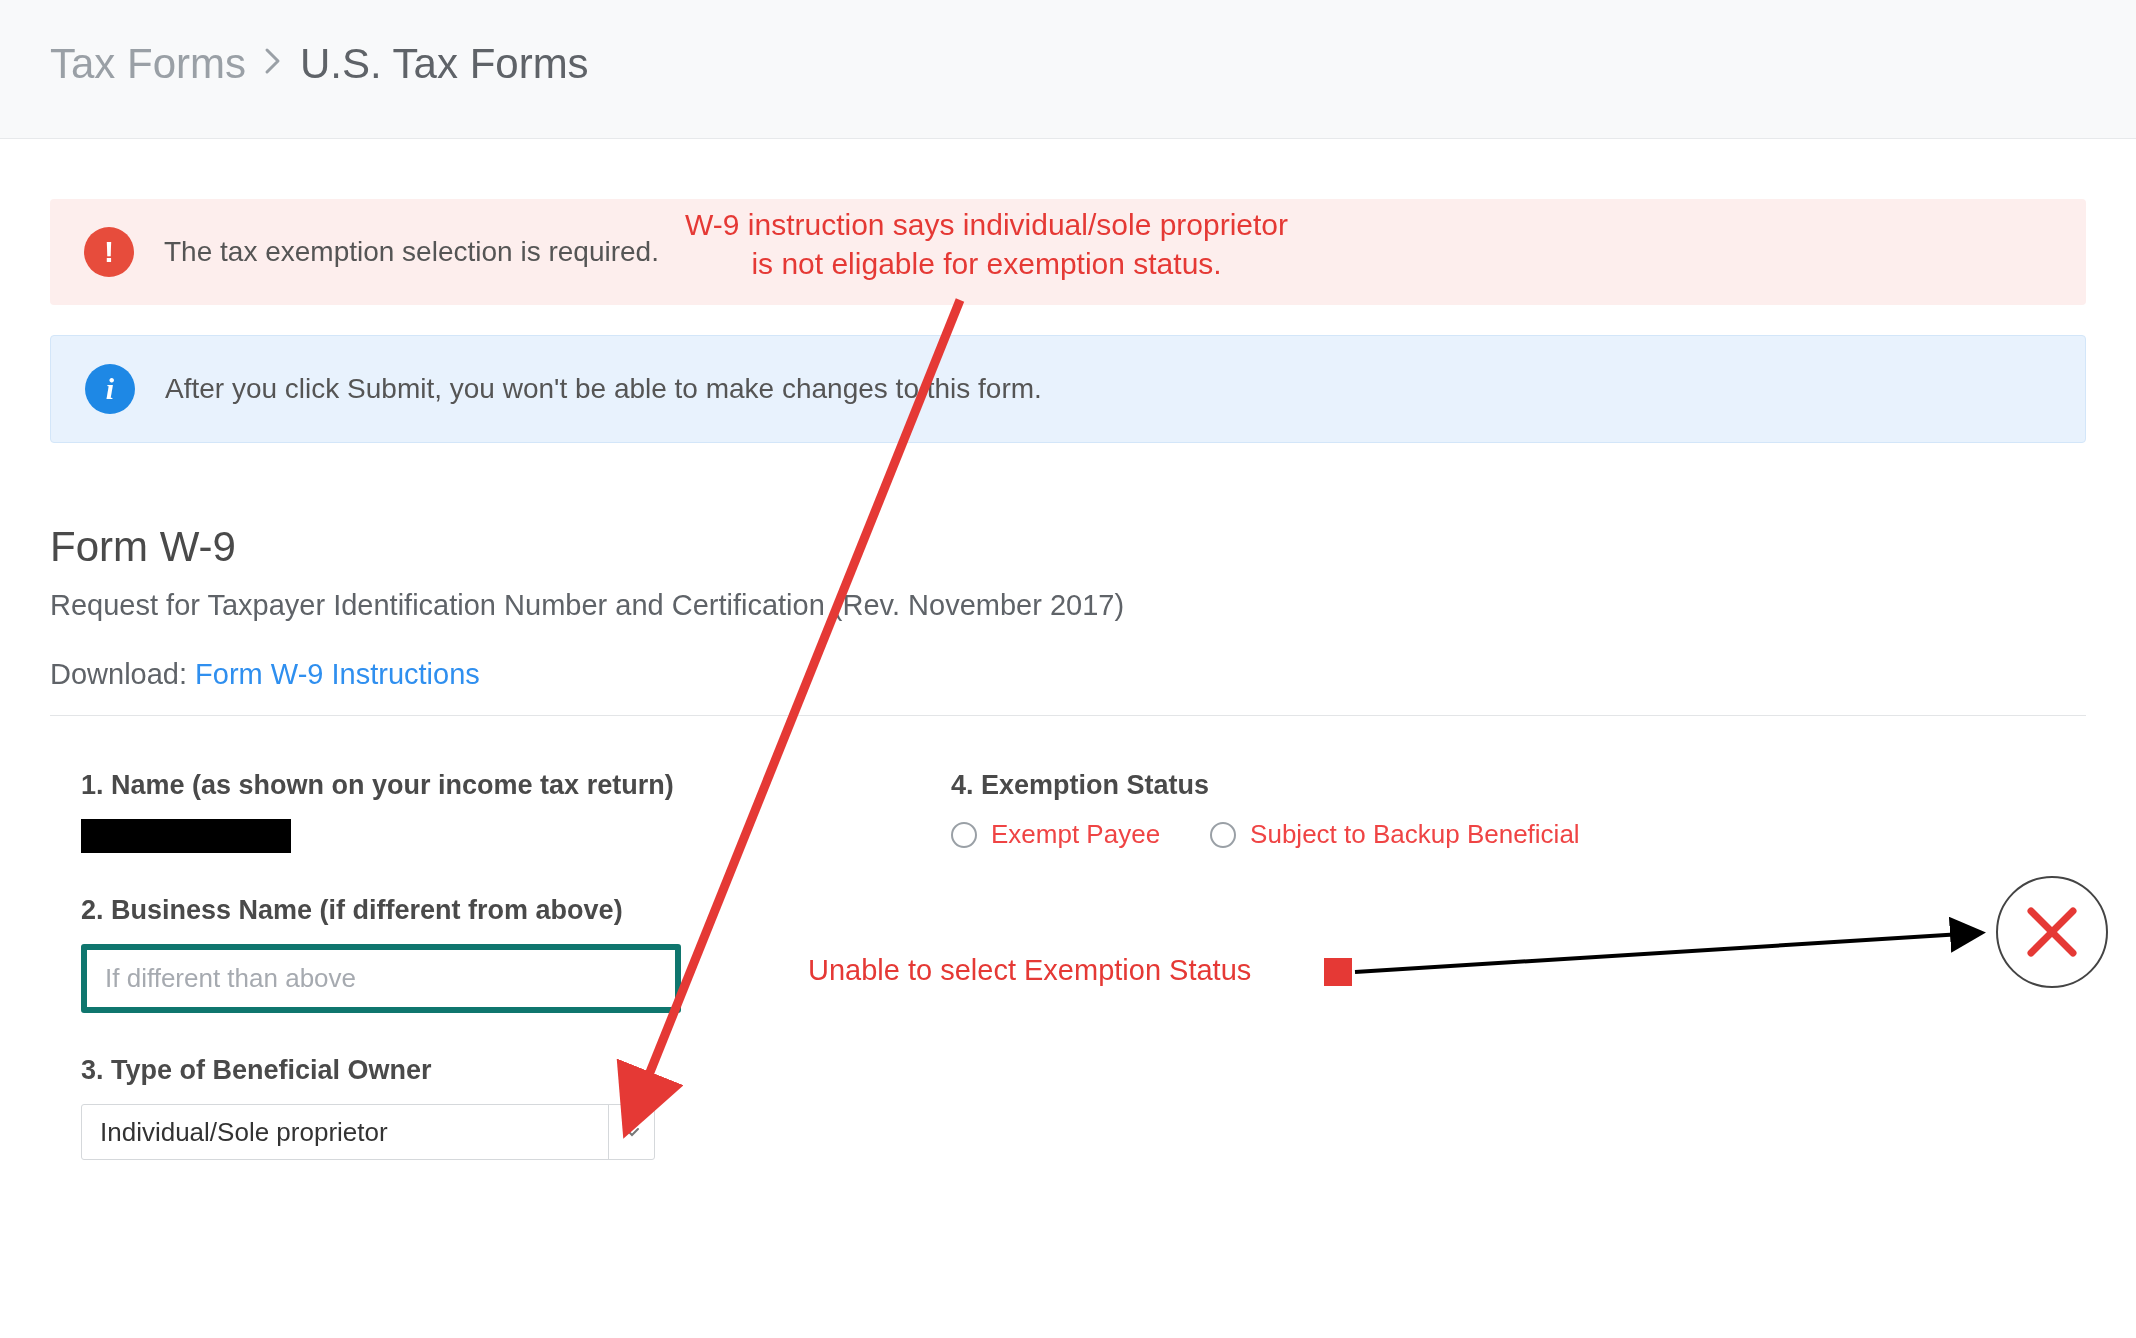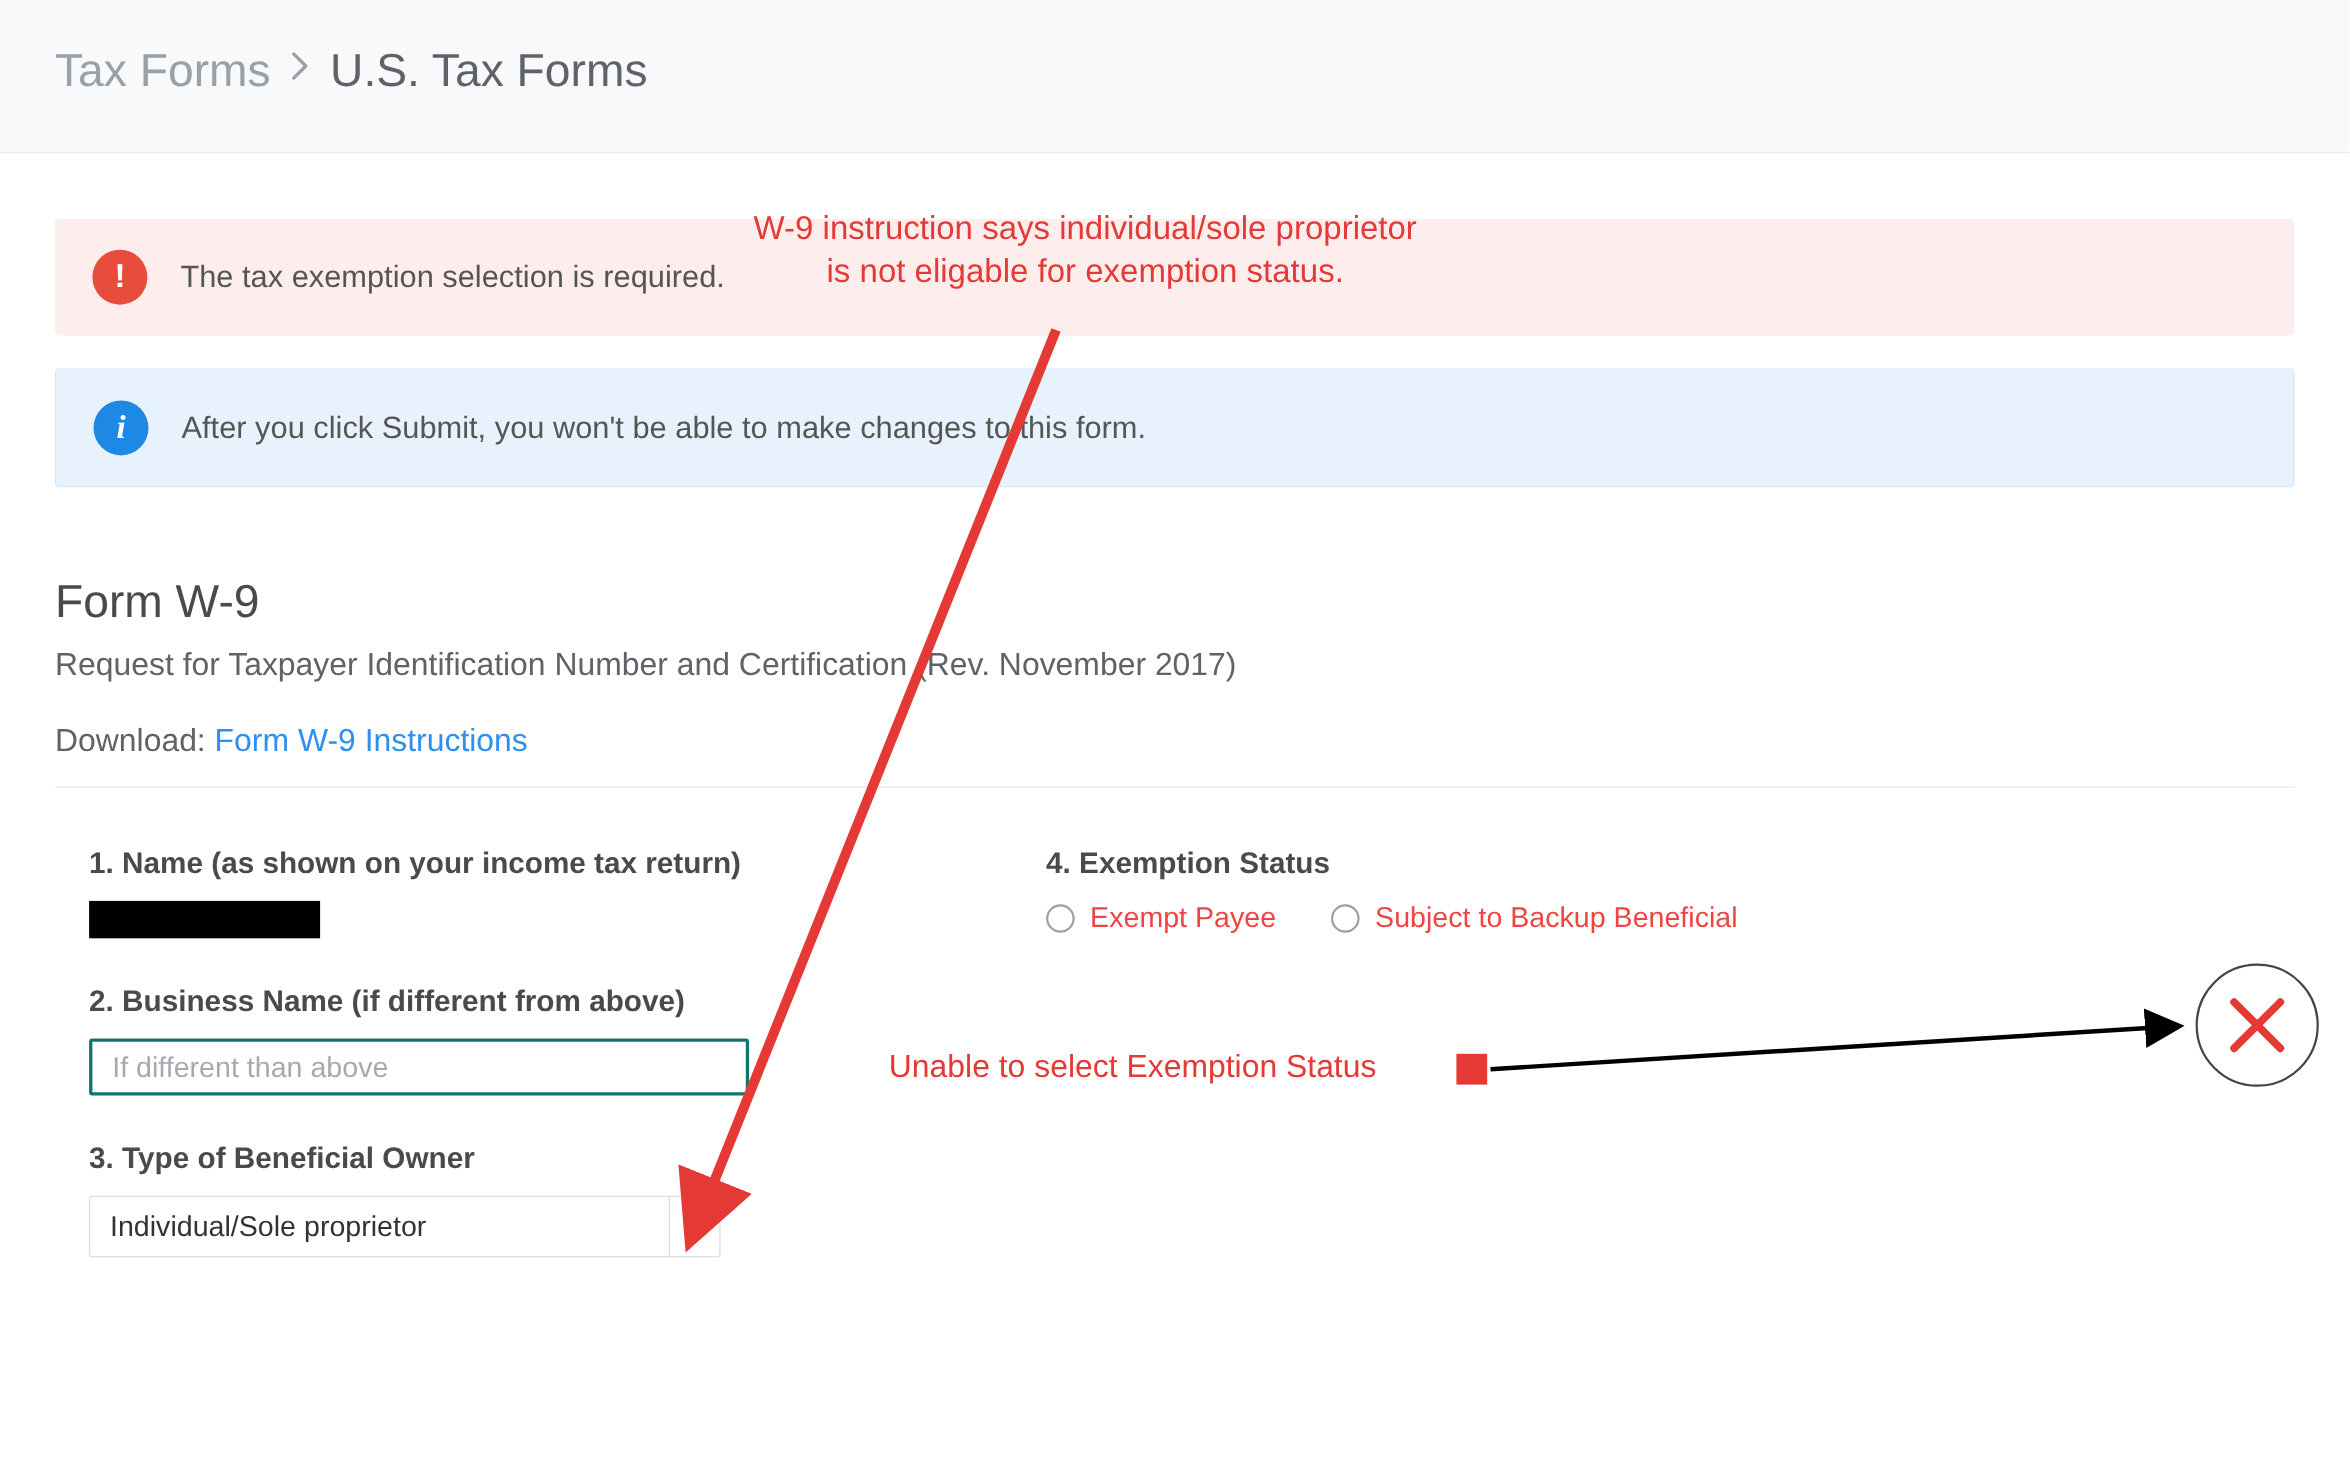--- a/index.html
+++ b/index.html
@@ -121,22 +121,22 @@
     font-weight: 600;
     color: #4a4a4a;
     margin-bottom: 18px;
     display: block;
   }
   .redact {
     width: 210px; height: 34px; background: #000;
   }
   .text-input {
     width: 600px;
-    height: 52px;
-    border: 3px solid #0f766e;
+    height: 69px;
+    border: 6px solid #0f766e;
     border-radius: 3px;
     padding: 0 18px;
     font-size: 26px;
     color: #333;
   }
   .text-input::placeholder { color: #a6aab0; }
 
   .select-wrap {
     width: 574px;
     height: 56px;
@@ -179,21 +179,21 @@
     width: 26px; height: 26px;
     border: 2px solid #9aa0a6;
     border-radius: 50%;
     background: #fff;
   }
 
   
   .annotation-text-1 {
     position: absolute;
     left: 685px;
-    top: 188px;
+    top: 205px;
     color: #e53935;
     font-size: 30px;
     text-align: center;
     line-height: 1.3;
     font-weight: 400;
     white-space: nowrap;
   }
   .annotation-text-2 {
     position: absolute;
     left: 808px;

